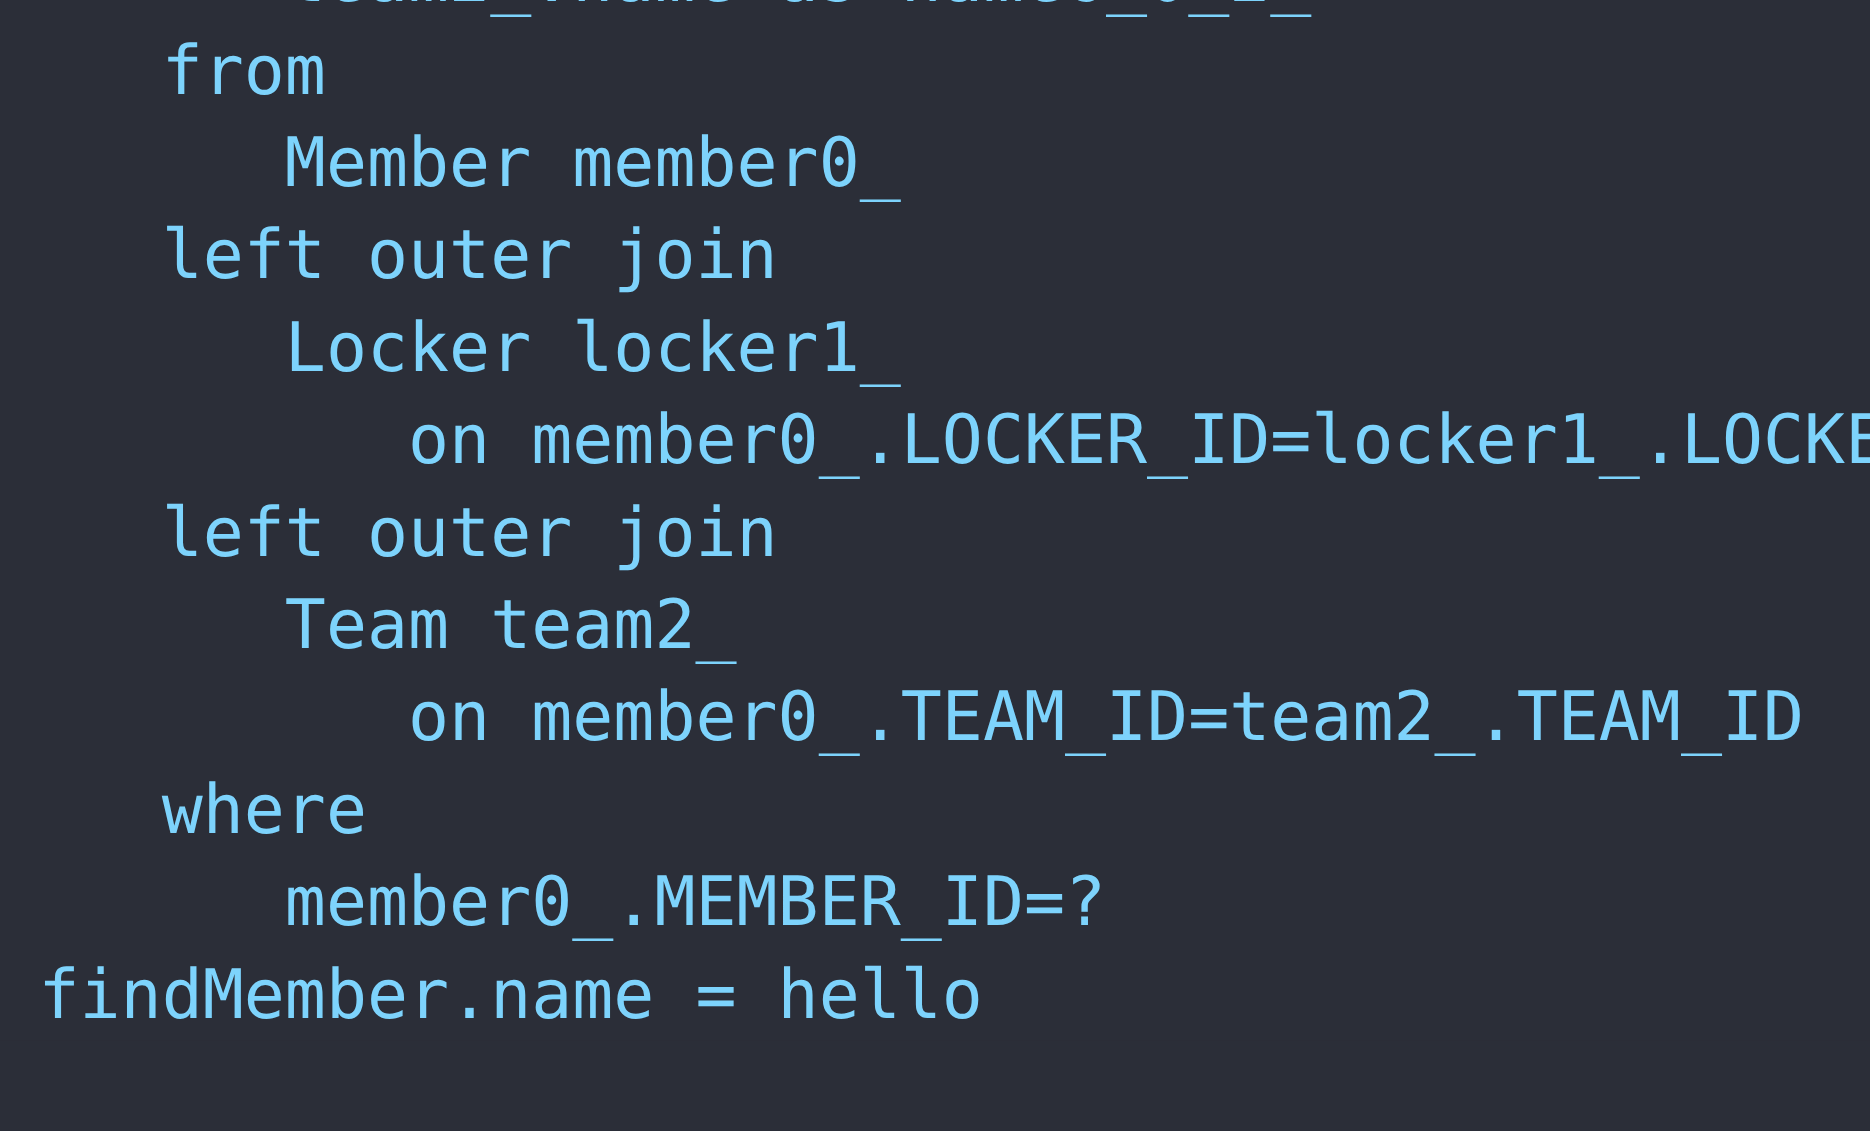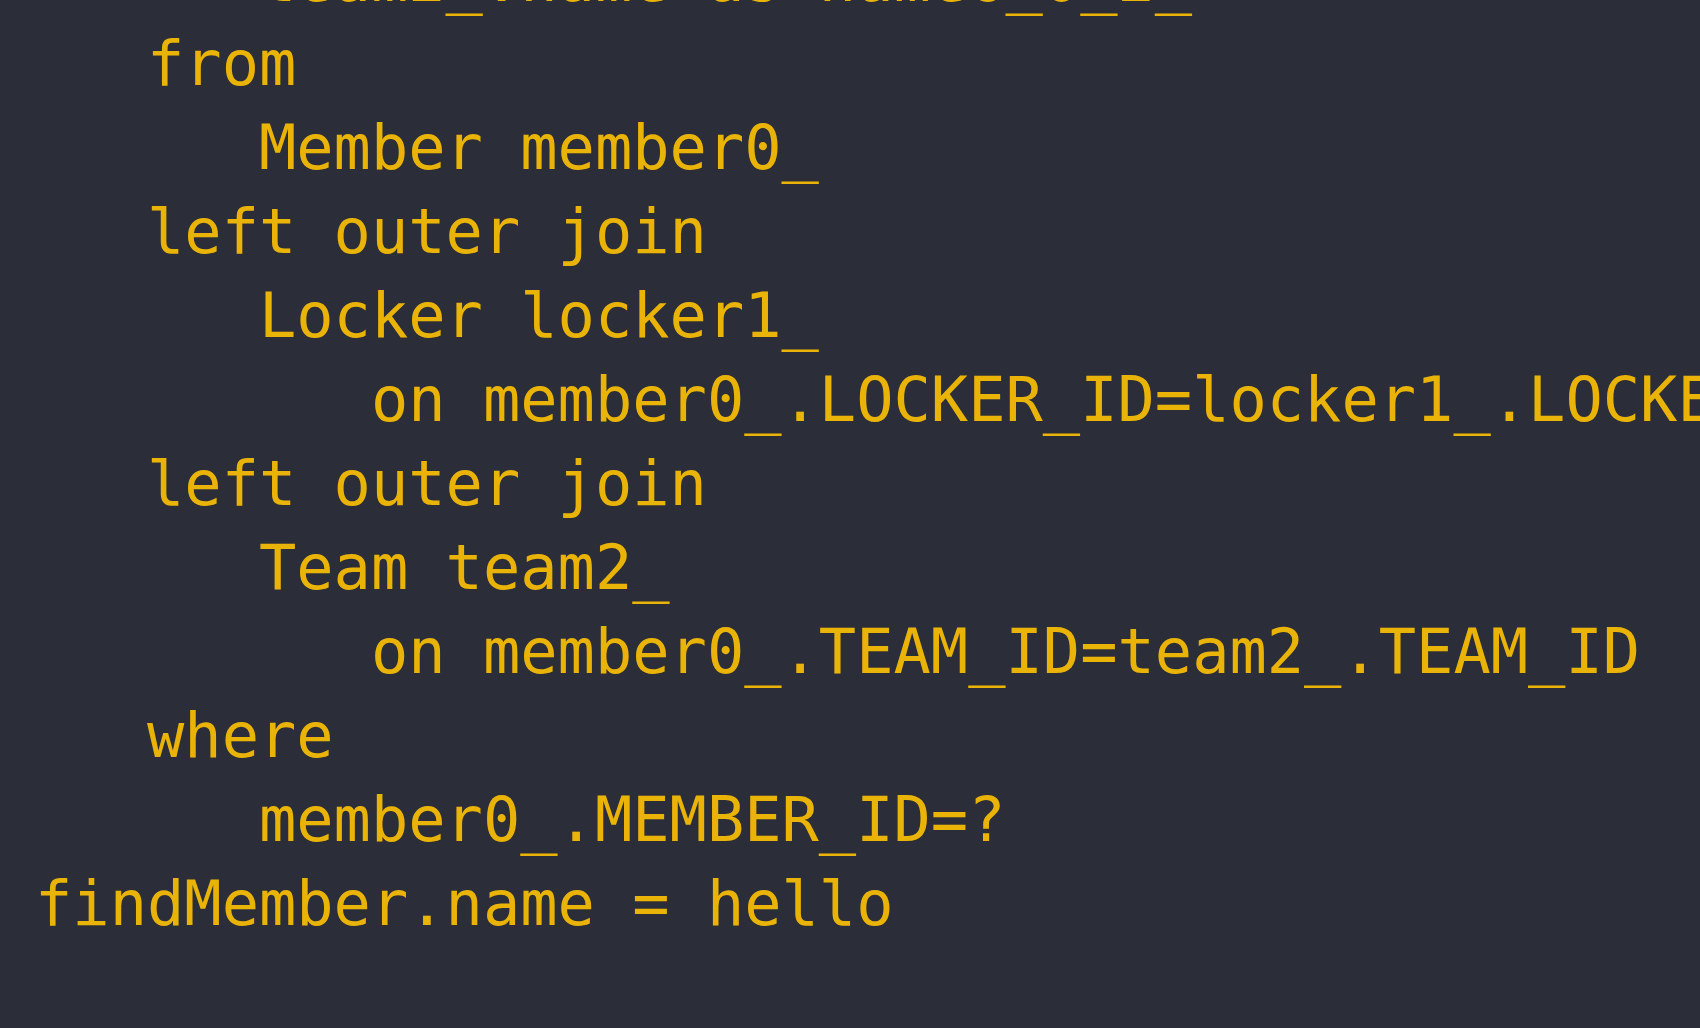--- a/index.html
+++ b/index.html
@@ -36,21 +36,21 @@
     line-height: 84px;
     letter-spacing: 0px;
     color: #c9ccd4;
     -webkit-font-smoothing: antialiased;
   }
 
   .log-line {
     display: block;
     height: 84px;
     white-space: pre;
-    color: #eab308;
+    color: #7dd3fc;
     padding-left: 35px;
     box-sizing: border-box;
   }
 </style>
 </head>
 <body style="background: rgb(43, 46, 56);">
 
 <div id="console-pane" style="background: rgb(43, 46, 56);">
   <pre id="log-output" style="background: rgb(43, 46, 56); color: rgb(201, 204, 212); font-size: 62px; line-height: 84px;"><span class="log-line">      team2_.name as name6_0_2_</span><span class="log-line">   from</span><span class="log-line">      Member member0_</span><span class="log-line">   left outer join</span><span class="log-line">      Locker locker1_</span><span class="log-line">         on member0_.LOCKER_ID=locker1_.LOCKER_ID</span><span class="log-line">   left outer join</span><span class="log-line">      Team team2_</span><span class="log-line">         on member0_.TEAM_ID=team2_.TEAM_ID</span><span class="log-line">   where</span><span class="log-line">      member0_.MEMBER_ID=?</span><span class="log-line">findMember.name = hello</span></pre>
 </div>

